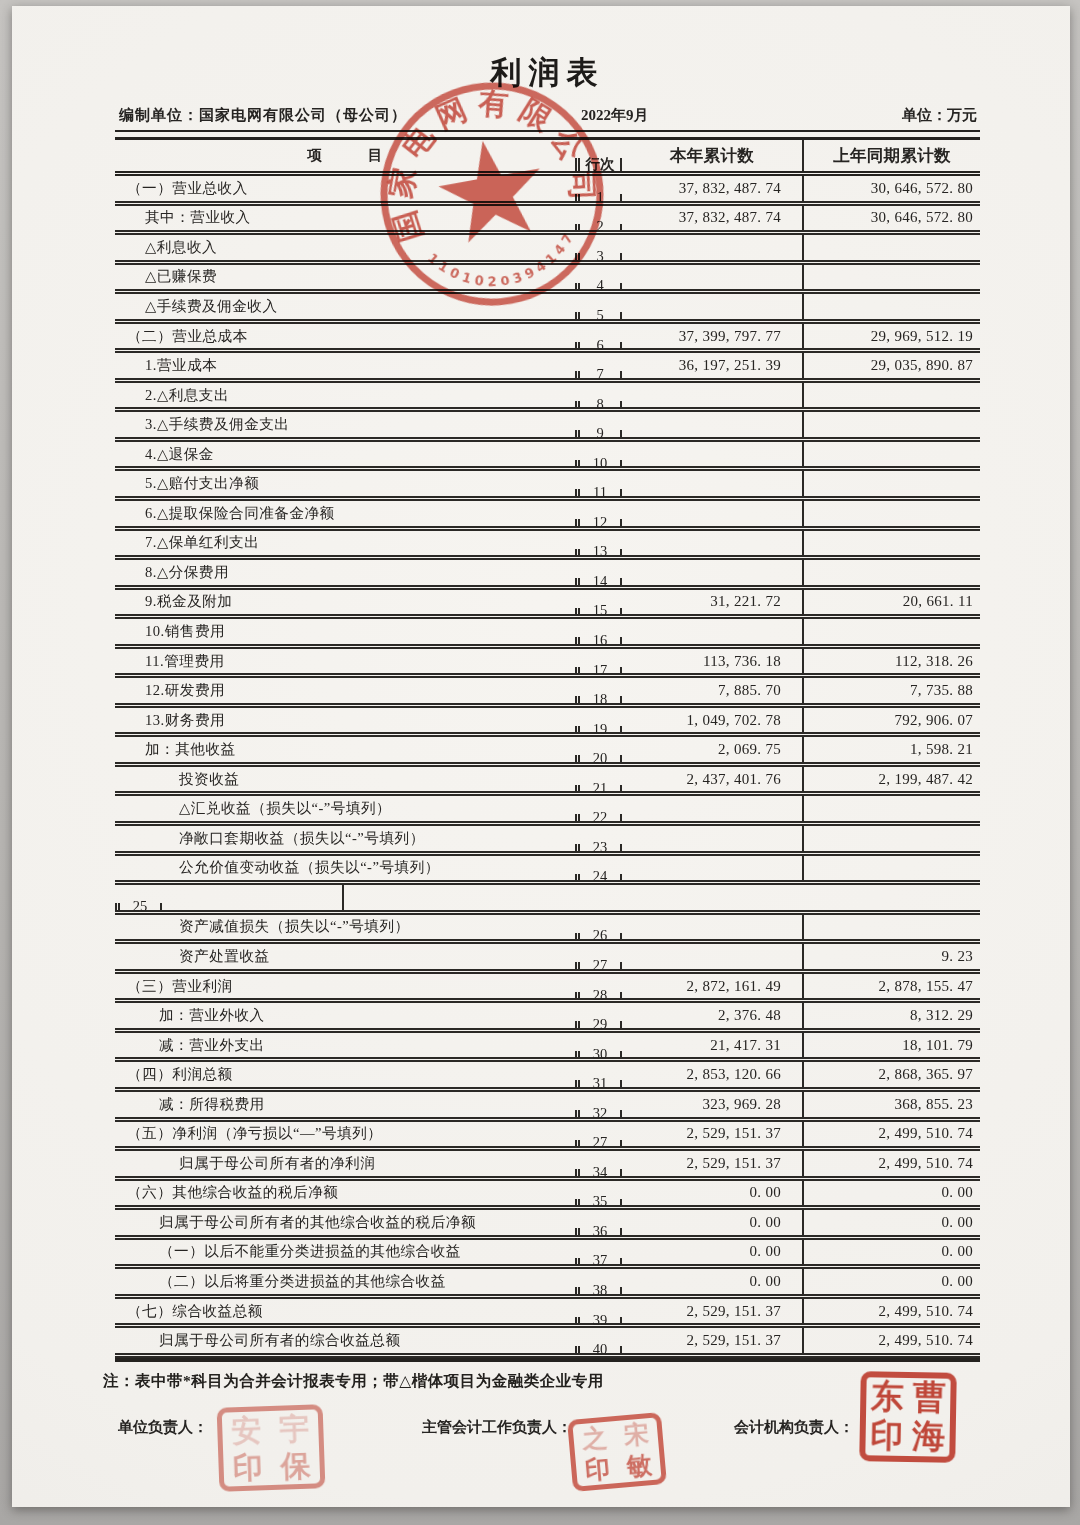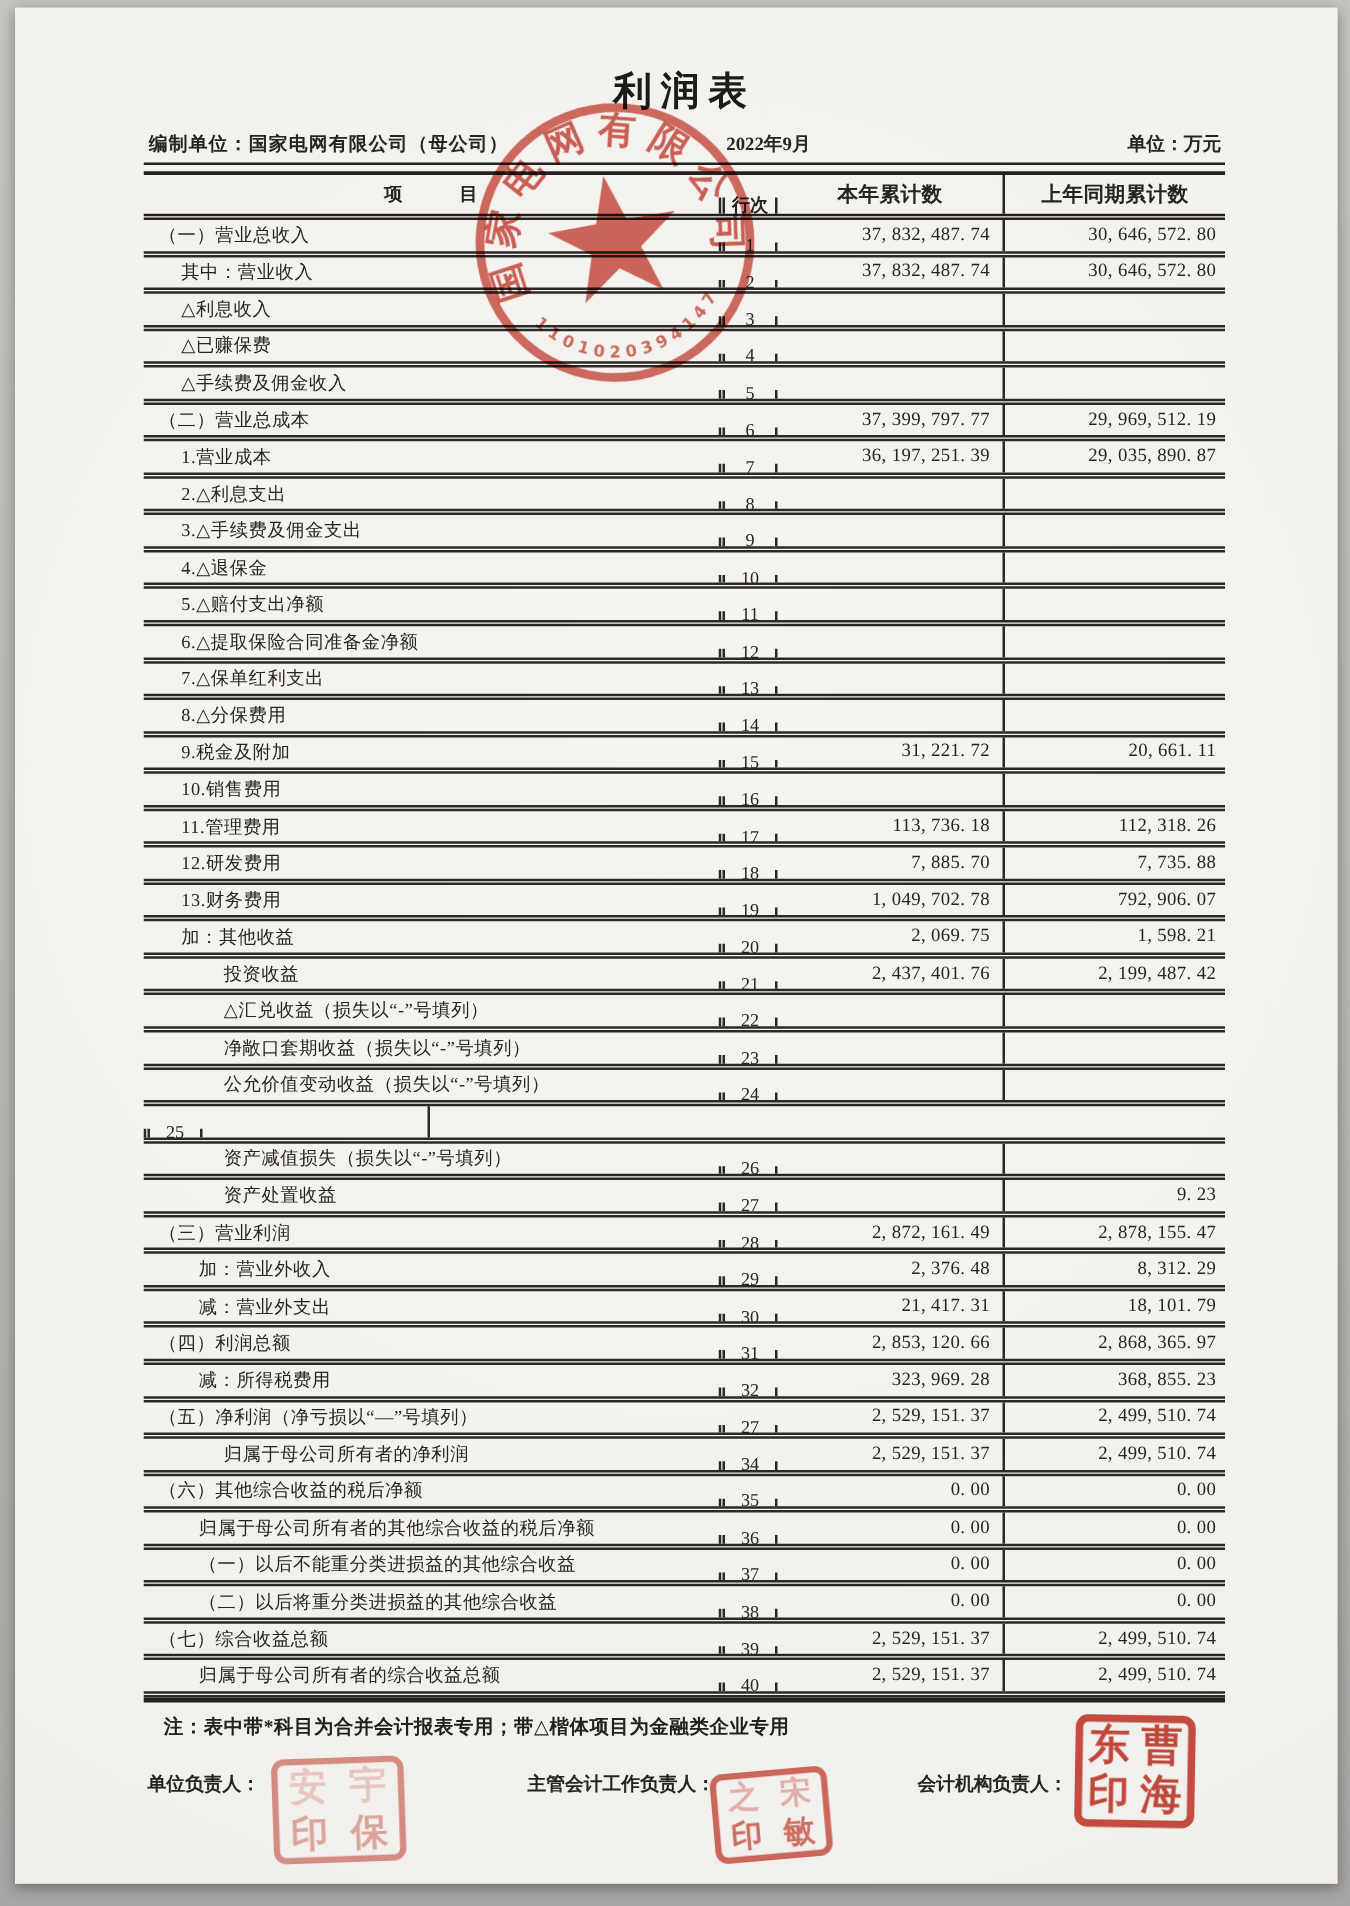--- a/index.html
+++ b/index.html
@@ -30,28 +30,28 @@
   .info-row .unit{position:absolute;right:3px;bottom:5px;}
   .ptable{
     margin:5px 0 0 103px;width:865px;border-top:3px solid #24221f;border-bottom:4px solid #24221f;
     box-sizing:border-box;
   }
   .trow{display:flex;height:29.55px;border-bottom:5px double #2b2926;box-sizing:border-box;align-items:center;}
   .trow.head{height:36px;border-bottom:5px double #24221f;font-weight:700;font-size:16.5px;}
   .c-item{width:460px;box-sizing:border-box;font-size:14.6px;letter-spacing:.5px;white-space:nowrap;overflow:hidden;}
   .c-line{width:47px;box-sizing:border-box;border-left:5px double #2b2926;border-right:2px solid #2b2926;
           text-align:center;font-size:14.5px;align-self:stretch;display:flex;align-items:center;justify-content:center;margin-top:18px;}
-  .c-cur{width:180px;box-sizing:border-box;text-align:right;padding-right:10px;font-size:15px;letter-spacing:.3px;}
+  .c-cur{width:180px;box-sizing:border-box;text-align:right;padding-right:21px;font-size:15px;letter-spacing:.3px;}
   .c-pri{flex:1;box-sizing:border-box;border-left:2px solid #2b2926;text-align:center;padding-right:7px;
          font-size:15px;letter-spacing:.3px;align-self:stretch;display:flex;align-items:center;justify-content:flex-end;}
   .head .c-item{text-align:center;}
   .head .c-cur{text-align:center;padding-right:0;font-size:16.5px;}
   .head .c-pri{justify-content:center;padding-right:0;font-size:16.5px;}
   .ind0{padding-left:12px;} .ind1{padding-left:30px;} .ind2{padding-left:44px;} .ind3{padding-left:64px;}
-  .note{margin:9px 0 0 119px;font-size:15.5px;font-weight:700;letter-spacing:.5px;color:#23211e;}
+  .note{margin:9px 0 0 91px;font-size:15.5px;font-weight:700;letter-spacing:.5px;color:#23211e;}
   .signers{position:relative;height:70px;margin-top:12px;font-size:15px;font-weight:600;}
   .signers span{position:absolute;top:14px;}
   .s1{left:106px;} .s2{left:410px;} .s3{left:722px;}
 
   
   .seal{mix-blend-mode:multiply;pointer-events:none;}
   .round-seal{position:absolute;left:360px;top:68px;width:240px;height:240px;transform:rotate(-10deg);
               opacity:.85;filter:blur(.4px);}
   .sq-seal{position:absolute;border-radius:10px;display:grid;grid-template-columns:1fr 1fr;grid-template-rows:1fr 1fr;
            box-sizing:border-box;filter:blur(.3px);}

